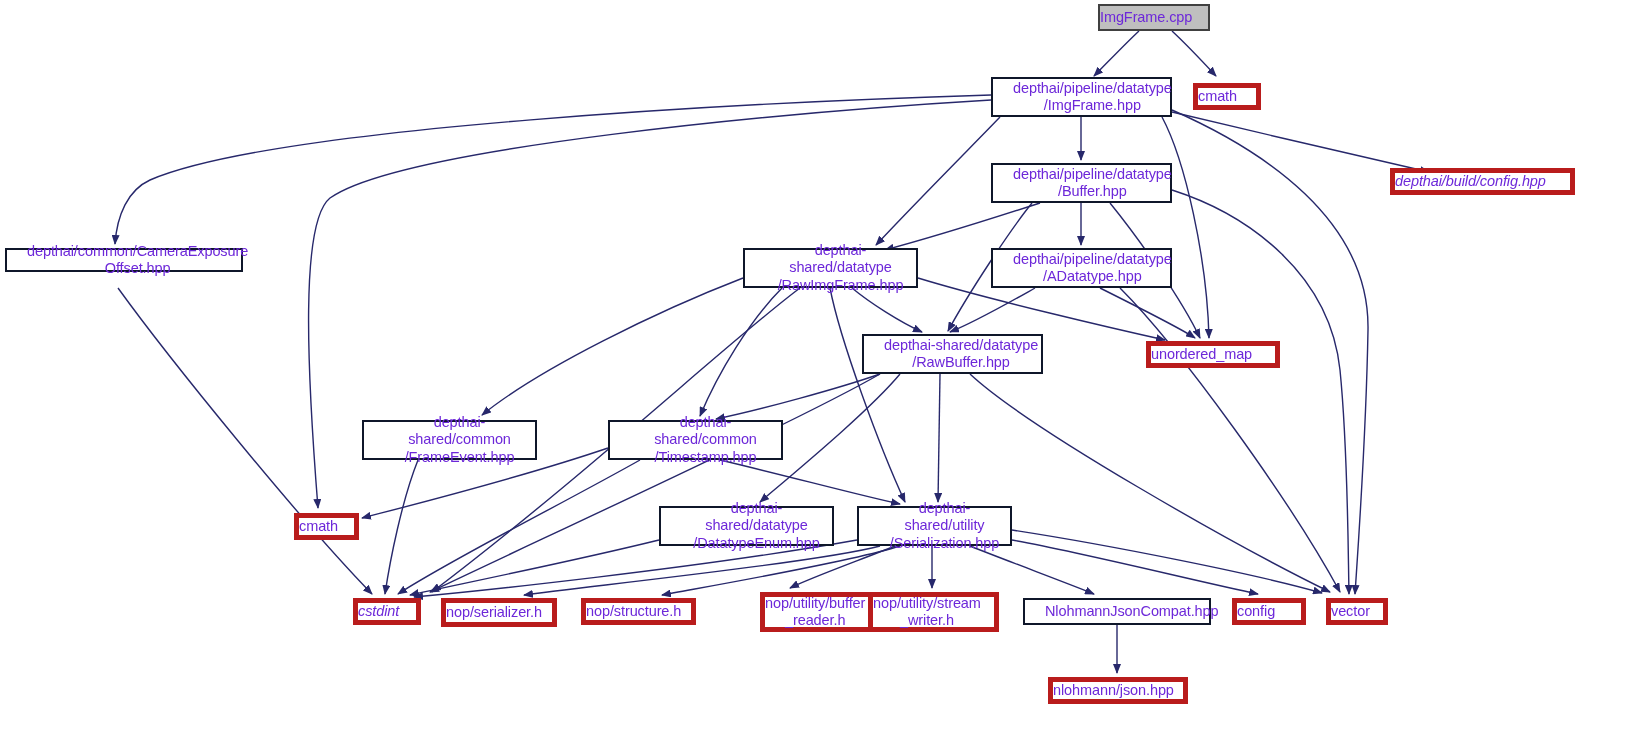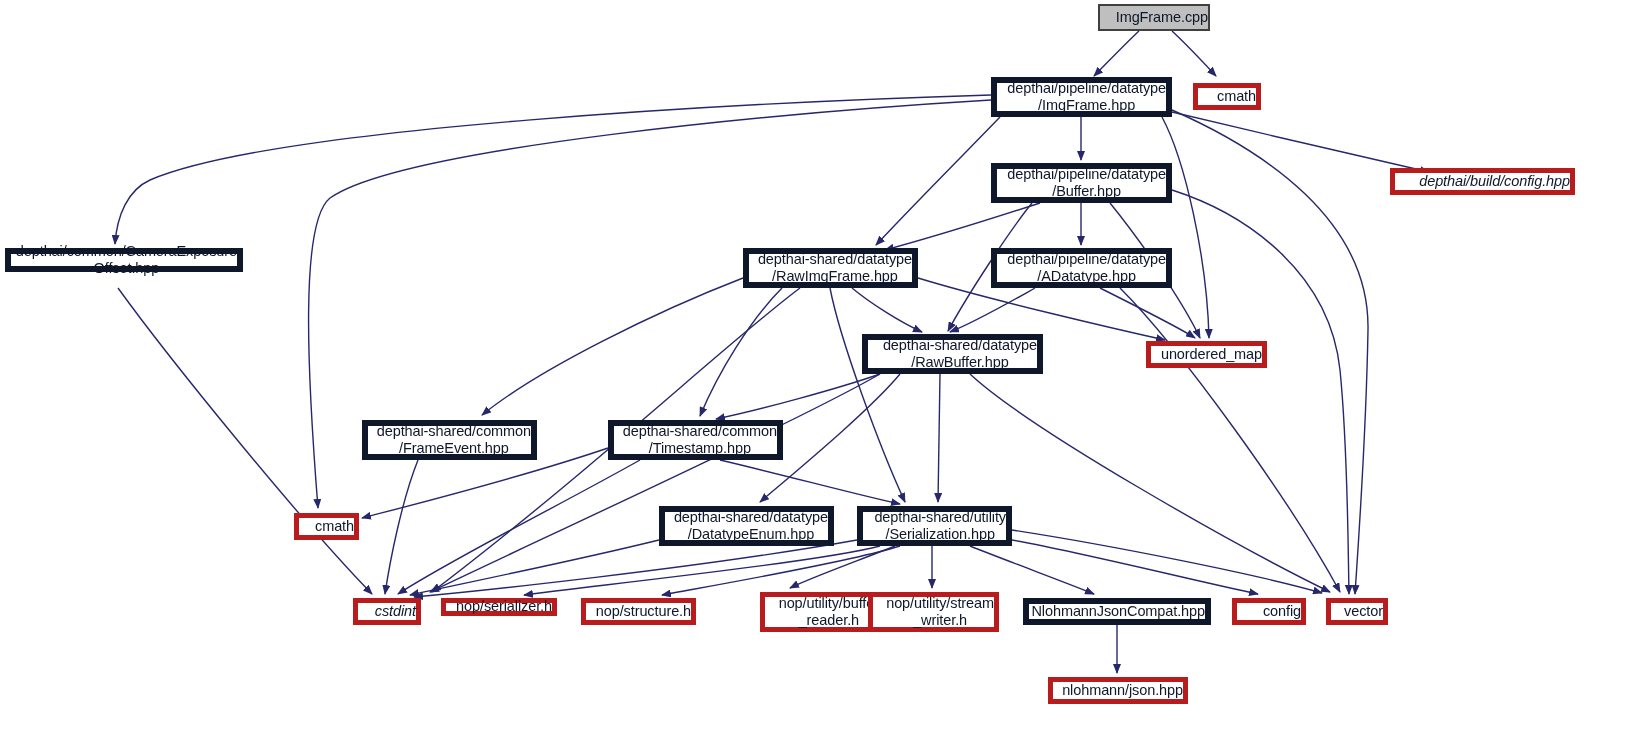--- a/index.html
+++ b/index.html
@@ -22,36 +22,37 @@
     top: 0;
     width: 1631px;
     height: 737px;
     pointer-events: none;
   }
   .node {
     position: absolute;
     box-sizing: border-box;
     display: flex;
     align-items: center;
-    justify-content: flex-end;
+    justify-content: flex-start;
     text-align: center;
     background: #ffffff;
-    color: #0f172a;
+    color: #6d28d9;
     font-family: "Liberation Sans", sans-serif;
     font-size: 14.5px;
     line-height: 1.18;
     letter-spacing: -0.1px;
     white-space: pre;
     z-index: 5;
   }
   .node.thin {
     border: 5px solid #b91c1c;
   }
   .node.thick {
-    border: 6px solid #0f172a;
+    border: 2px solid #0f172a;
+    padding-left: 20px;
   }
   .node.root {
     border: 2px solid #404040;
     background: #bfbfbf;
   }
   .node-label {
     display: block;
     white-space: pre-line;
   }
 </style>
@@ -122,32 +123,32 @@
       <div class="node thick" style="left: 991px; top: 163px; width: 181px; height: 40px;"><span class="node-label">depthai/pipeline/datatype
 /Buffer.hpp</span></div>
       <div class="node thick" style="left: 5px; top: 248px; width: 238px; height: 24px;"><span class="node-label">depthai/common/CameraExposure
 Offset.hpp</span></div>
       <div class="node thick" style="left: 743px; top: 248px; width: 175px; height: 40px;"><span class="node-label">depthai-shared/datatype
 /RawImgFrame.hpp</span></div>
       <div class="node thick" style="left: 991px; top: 248px; width: 181px; height: 40px;"><span class="node-label">depthai/pipeline/datatype
 /ADatatype.hpp</span></div>
       <div class="node thick" style="left: 862px; top: 334px; width: 181px; height: 40px;"><span class="node-label">depthai-shared/datatype
 /RawBuffer.hpp</span></div>
-      <div class="node thin" style="left: 1146px; top: 341px; width: 121px; height: 27px;"><span class="node-label">unordered_map</span></div>
+      <div class="node thin" style="left: 1146px; top: 341px; width: 134px; height: 27px;"><span class="node-label">unordered_map</span></div>
       <div class="node thick" style="left: 362px; top: 420px; width: 175px; height: 40px;"><span class="node-label">depthai-shared/common
 /FrameEvent.hpp</span></div>
       <div class="node thick" style="left: 608px; top: 420px; width: 175px; height: 40px;"><span class="node-label">depthai-shared/common
 /Timestamp.hpp</span></div>
       <div class="node thin" style="left: 294px; top: 513px; width: 65px; height: 27px;"><span class="node-label">cmath</span></div>
       <div class="node thick" style="left: 659px; top: 506px; width: 175px; height: 40px;"><span class="node-label">depthai-shared/datatype
 /DatatypeEnum.hpp</span></div>
       <div class="node thick" style="left: 857px; top: 506px; width: 155px; height: 40px;"><span class="node-label">depthai-shared/utility
 /Serialization.hpp</span></div>
       <div class="node thin" style="left: 353px; top: 598px; width: 68px; height: 27px; font-style: italic;"><span class="node-label">cstdint</span></div>
-      <div class="node thin" style="left: 441px; top: 598px; width: 116px; height: 18px;"><span class="node-label">nop/serializer.h</span></div>
+      <div class="node thin" style="left: 441px; top: 598px; width: 116px; height: 29px;"><span class="node-label">nop/serializer.h</span></div>
       <div class="node thin" style="left: 581px; top: 598px; width: 115px; height: 27px;"><span class="node-label">nop/structure.h</span></div>
       <div class="node thin" style="left: 720px; top: 592px; width: 124px; height: 40px; margin-left: 40px;"><span class="node-label">nop/utility/buffer
 _reader.h</span></div>
       <div class="node thin" style="left: 868px; top: 592px; width: 131px; height: 40px;"><span class="node-label">nop/utility/stream
 _writer.h</span></div>
       <div class="node thick" style="left: 1023px; top: 598px; width: 188px; height: 27px;"><span class="node-label">NlohmannJsonCompat.hpp</span></div>
       <div class="node thin" style="left: 1232px; top: 598px; width: 74px; height: 27px;"><span class="node-label">config</span></div>
       <div class="node thin" style="left: 1326px; top: 598px; width: 62px; height: 27px;"><span class="node-label">vector</span></div>
       <div class="node thin" style="left: 1048px; top: 677px; width: 140px; height: 27px;"><span class="node-label">nlohmann/json.hpp</span></div>
     </div>

